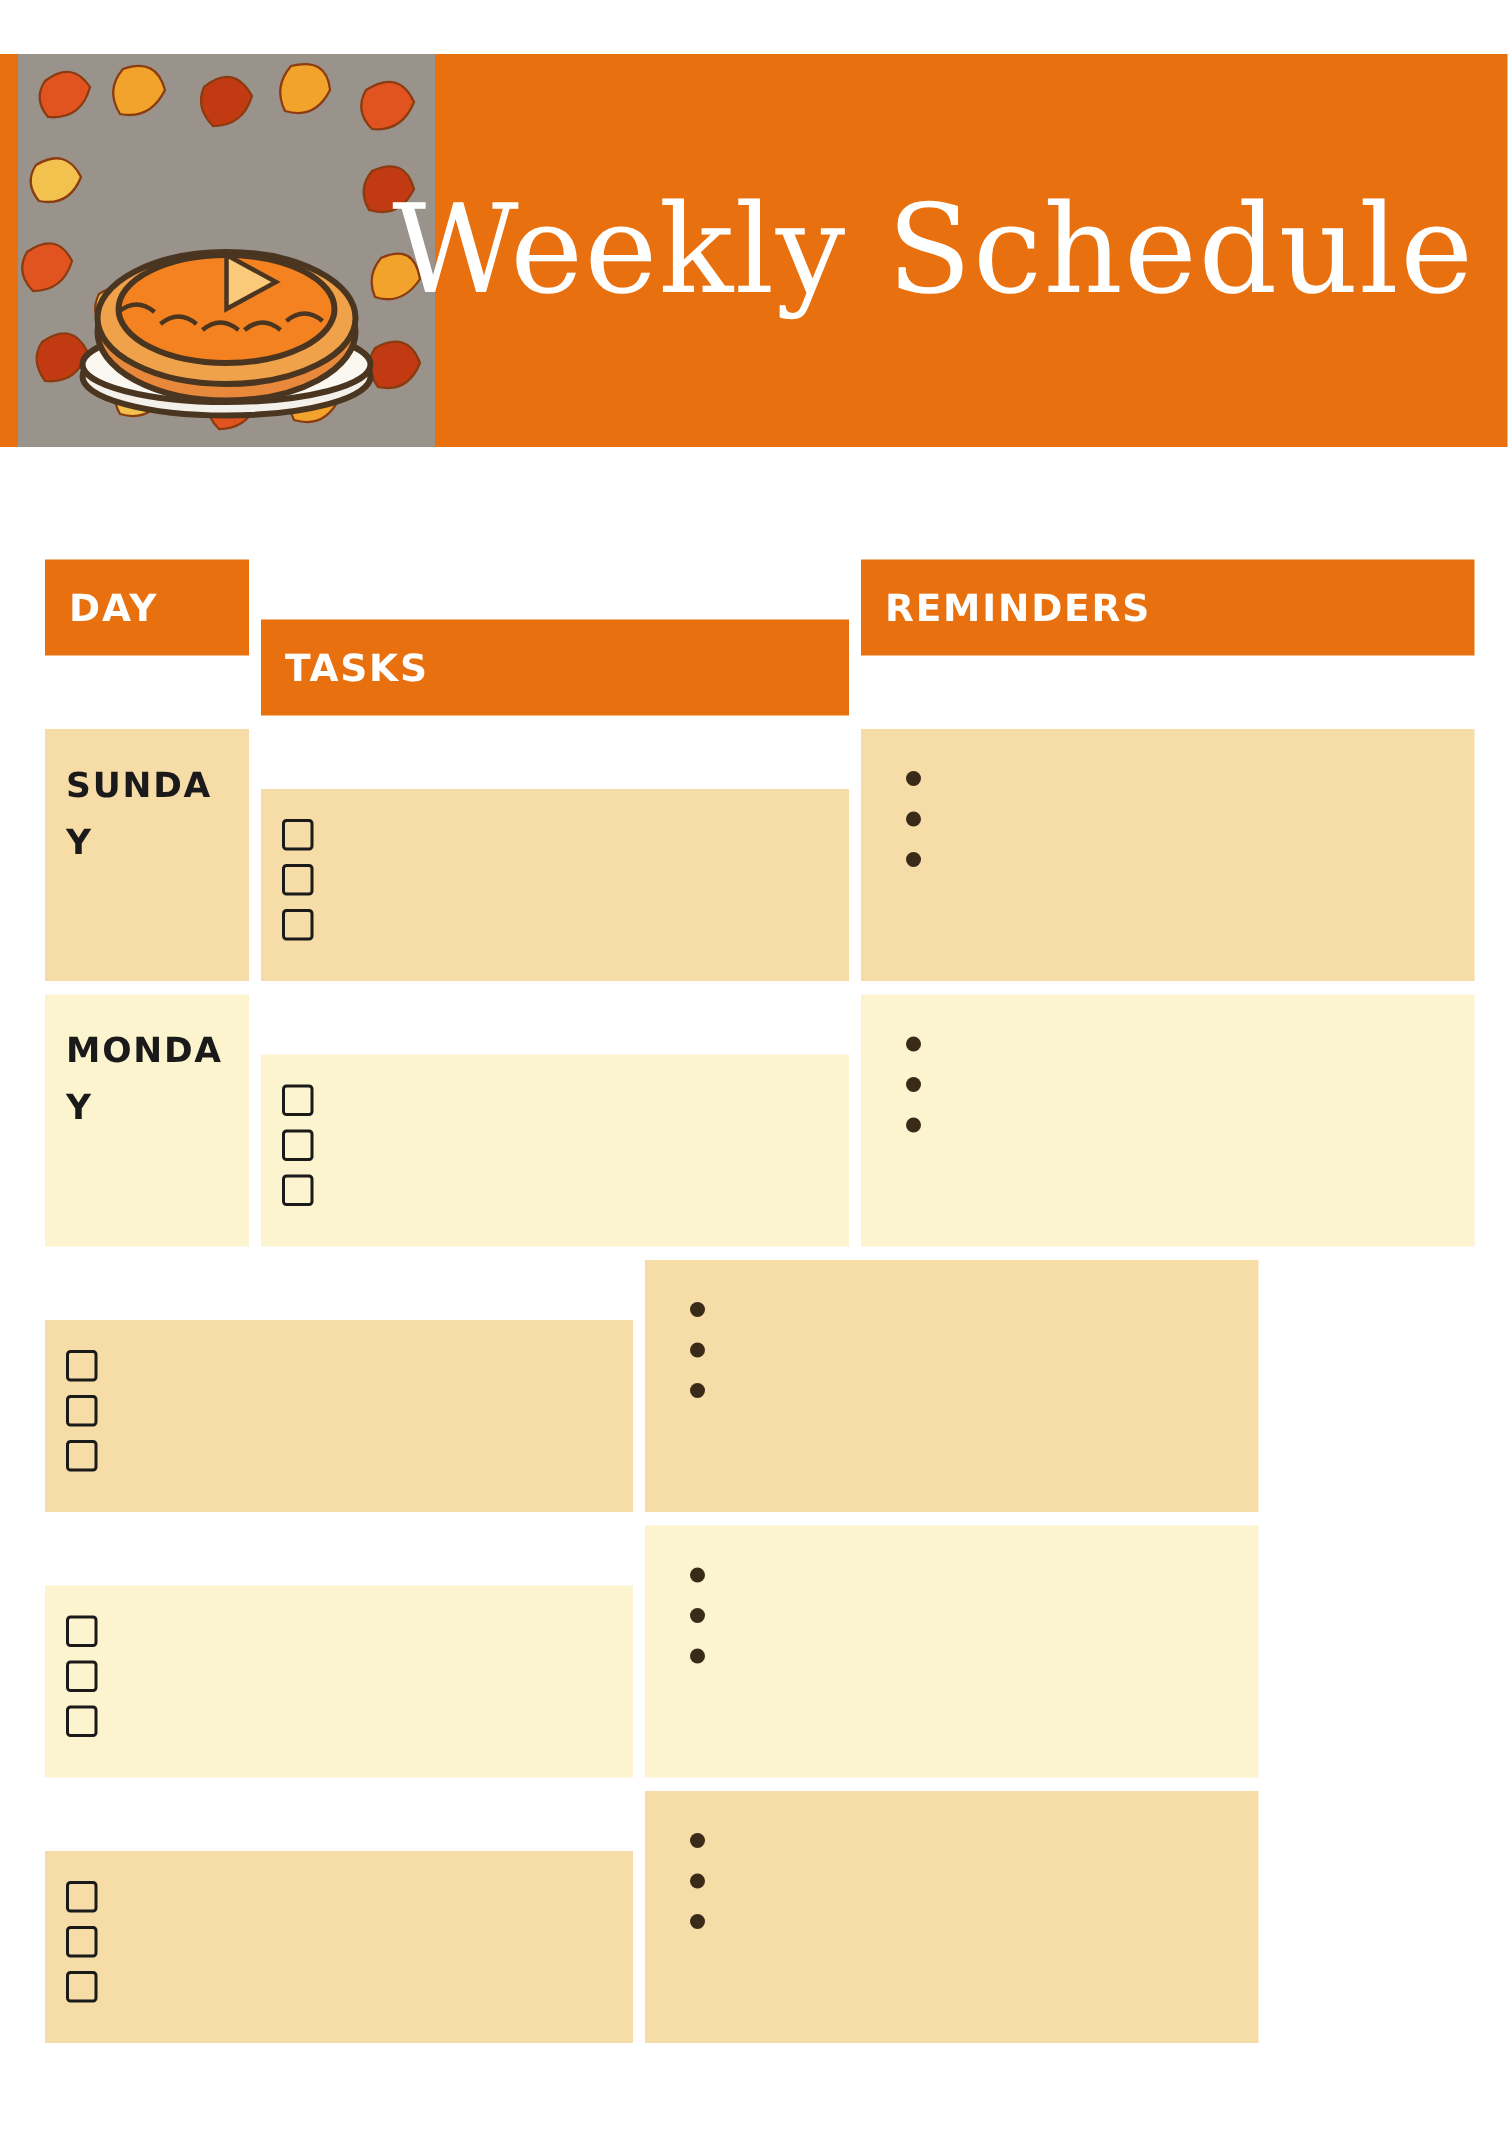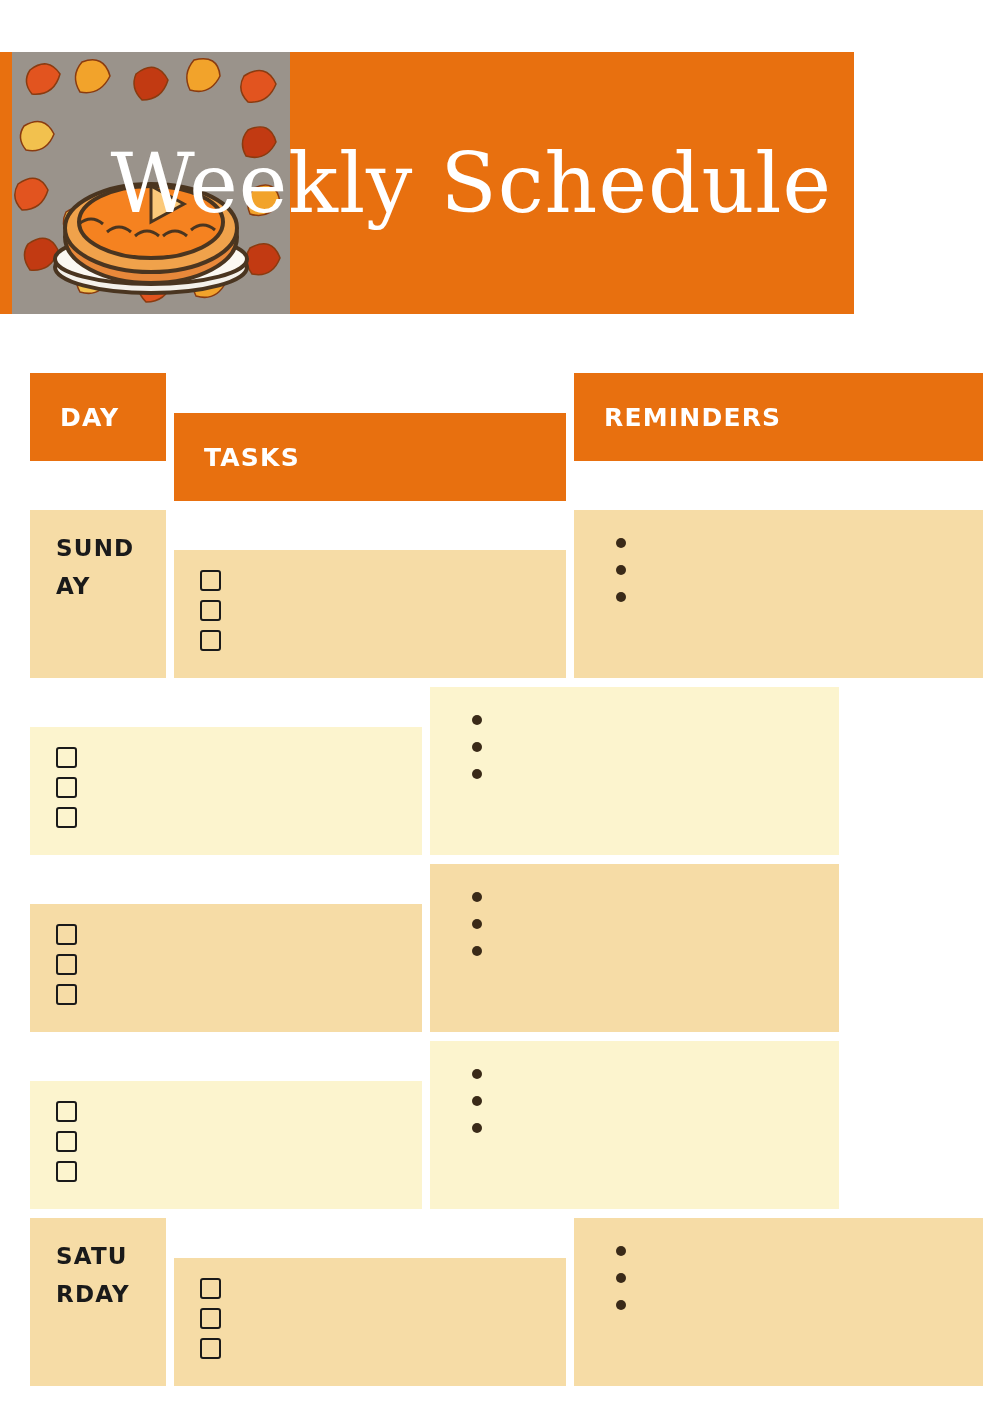--- a/index.html
+++ b/index.html
@@ -10,22 +10,22 @@
   body {
     width: 1005px; height: 1421px;
     position: relative;
     font-family: "DejaVu Sans", sans-serif;
     overflow: hidden;
   }
 
   
   .header {
     position: absolute;
-    top: 52px; left: 0;
-    width: 854px; height: 262px;
+    top: 36px; left: 0;
+    width: 1005px; height: 262px;
     background: #E8700F;
     display: flex;
     align-items: center;
   }
   .header-art {
     position: absolute;
     left: 12px; top: 0;
     width: 278px; height: 262px;
     background: #9A938B;
     overflow: hidden;
@@ -58,38 +58,38 @@
     display: flex;
     align-items: flex-start;
   }
   .col-day   { width: 136px; flex: 0 0 136px; }
   .col-tasks { width: 392px; flex: 0 0 392px; margin-top: 40px; }
   .col-rem   { width: 409px; flex: 0 0 409px; text-align: right; }
 
   
   .head-row .cell {
     background: #E8700F;
-    height: 88px;
+    height: 64px;
     align-items: center;
-    padding-left: 30px;
+    padding-left: 16px;
   }
   .head-label {
     color: #FFFFFF;
     font-family: "DejaVu Sans", sans-serif;
     font-weight: 700;
     font-size: 25px;
     letter-spacing: 1.2px;
     text-transform: uppercase;
   }
 
   
   .body-row { align-items: stretch; }
   .body-row .cell {
     min-height: 128px;
-    padding: 14px 26px;
+    padding: 14px 14px;
   }
   .shade-a .cell { background: #F6DCA6; }
   .shade-b .cell { background: #FCF4CE; }
 
   .day-label {
     color: #1A1A1A;
     font-family: "DejaVu Sans", sans-serif;
     font-weight: 700;
     font-size: 23px;
     letter-spacing: 1.2px;
@@ -235,20 +235,23 @@
     <div class="cell col-rem">
       <div class="bullets">
         <div class="bullet"></div>
         <div class="bullet"></div>
         <div class="bullet"></div>
       </div>
     </div>
   </div>
 
   <div class="row body-row shade-b">
+    <div class="cell col-day">
+      <span class="day-label">MONDAY</span>
+    </div>
     <div class="cell col-tasks">
       <div class="checklist">
         <div class="checkbox"></div>
         <div class="checkbox"></div>
         <div class="checkbox"></div>
       </div>
     </div>
     <div class="cell col-rem">
       <div class="bullets">
         <div class="bullet"></div>
@@ -288,23 +291,20 @@
     <div class="cell col-rem">
       <div class="bullets">
         <div class="bullet"></div>
         <div class="bullet"></div>
         <div class="bullet"></div>
       </div>
     </div>
   </div>
 
   <div class="row body-row shade-a">
-    <div class="cell col-day">
-      <span class="day-label">SATURDAY</span>
-    </div>
     <div class="cell col-tasks">
       <div class="checklist">
         <div class="checkbox"></div>
         <div class="checkbox"></div>
         <div class="checkbox"></div>
       </div>
     </div>
     <div class="cell col-rem">
       <div class="bullets">
         <div class="bullet"></div>

